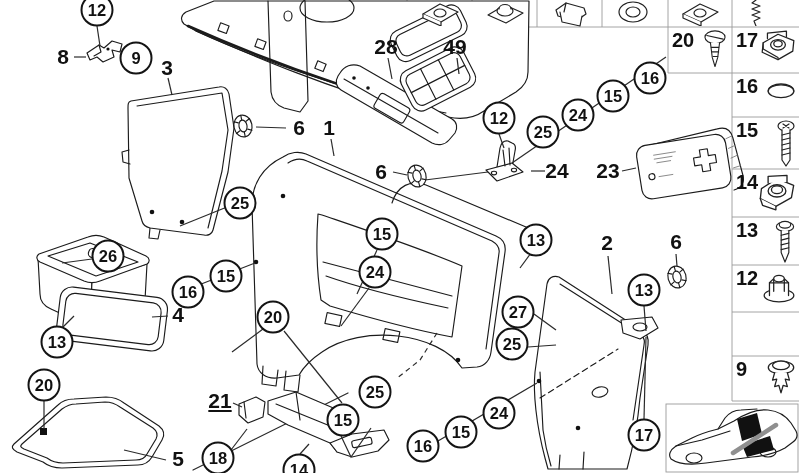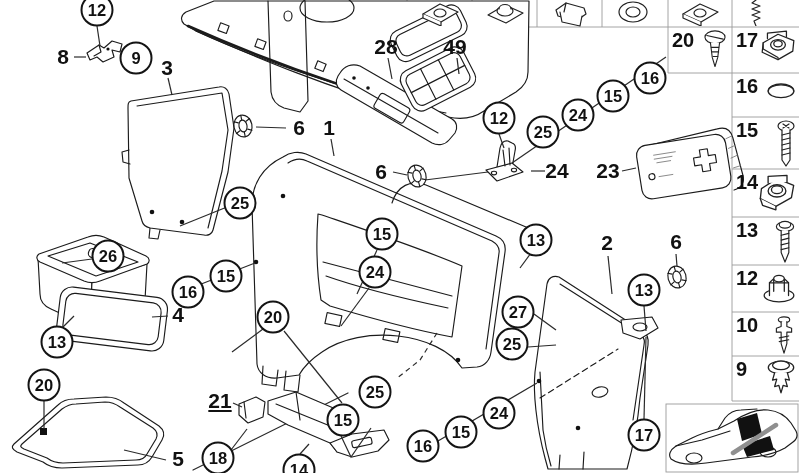--- a/index.html
+++ b/index.html
@@ -439,30 +439,20 @@
         <span class="num">12</span>
         <span class="ic">
           <svg width="36" height="36" viewBox="0 0 34 34">
             <ellipse cx="17" cy="26" rx="14" ry="6"></ellipse>
             <path d="M8,26 L8,14 L12,10 L22,10 L26,14 L26,26"></path>
             <path d="M12,10 L12,22 M22,10 L22,22 M8,14 L26,14"></path>
             <ellipse cx="17" cy="10" rx="5" ry="3"></ellipse>
           </svg>
         </span>
       </div>
-      <div class="lcell" style="left: 732px; top: 312px; width: 67px; height: 44px;">
-        <span class="num">10</span>
-        <span class="ic">
-          <svg width="26" height="40" viewBox="0 0 26 42">
-            <ellipse cx="13" cy="5" rx="6" ry="3"></ellipse>
-            <path d="M10,7 L10,12 L5,14 L5,18 L10,18 L10,30 L13,40 L16,30 L16,18 L21,18 L21,14 L16,12 L16,7"></path>
-            <path d="M8,24 L18,22 M8,28 L18,26"></path>
-          </svg>
-        </span>
-      </div>
       <div class="lcell" style="left: 732px; top: 356px; width: 67px; height: 45px;">
         <span class="num">9</span>
         <span class="ic">
           <svg width="32" height="36" viewBox="0 0 30 34">
             <ellipse cx="15" cy="8" rx="12" ry="6"></ellipse>
             <ellipse cx="15" cy="6" rx="8" ry="4"></ellipse>
             <path d="M9,13 L7,20 L11,19 L9,26 L13,25 L15,32 L17,25 L21,26 L19,19 L23,20 L21,13"></path>
           </svg>
         </span>
       </div>

